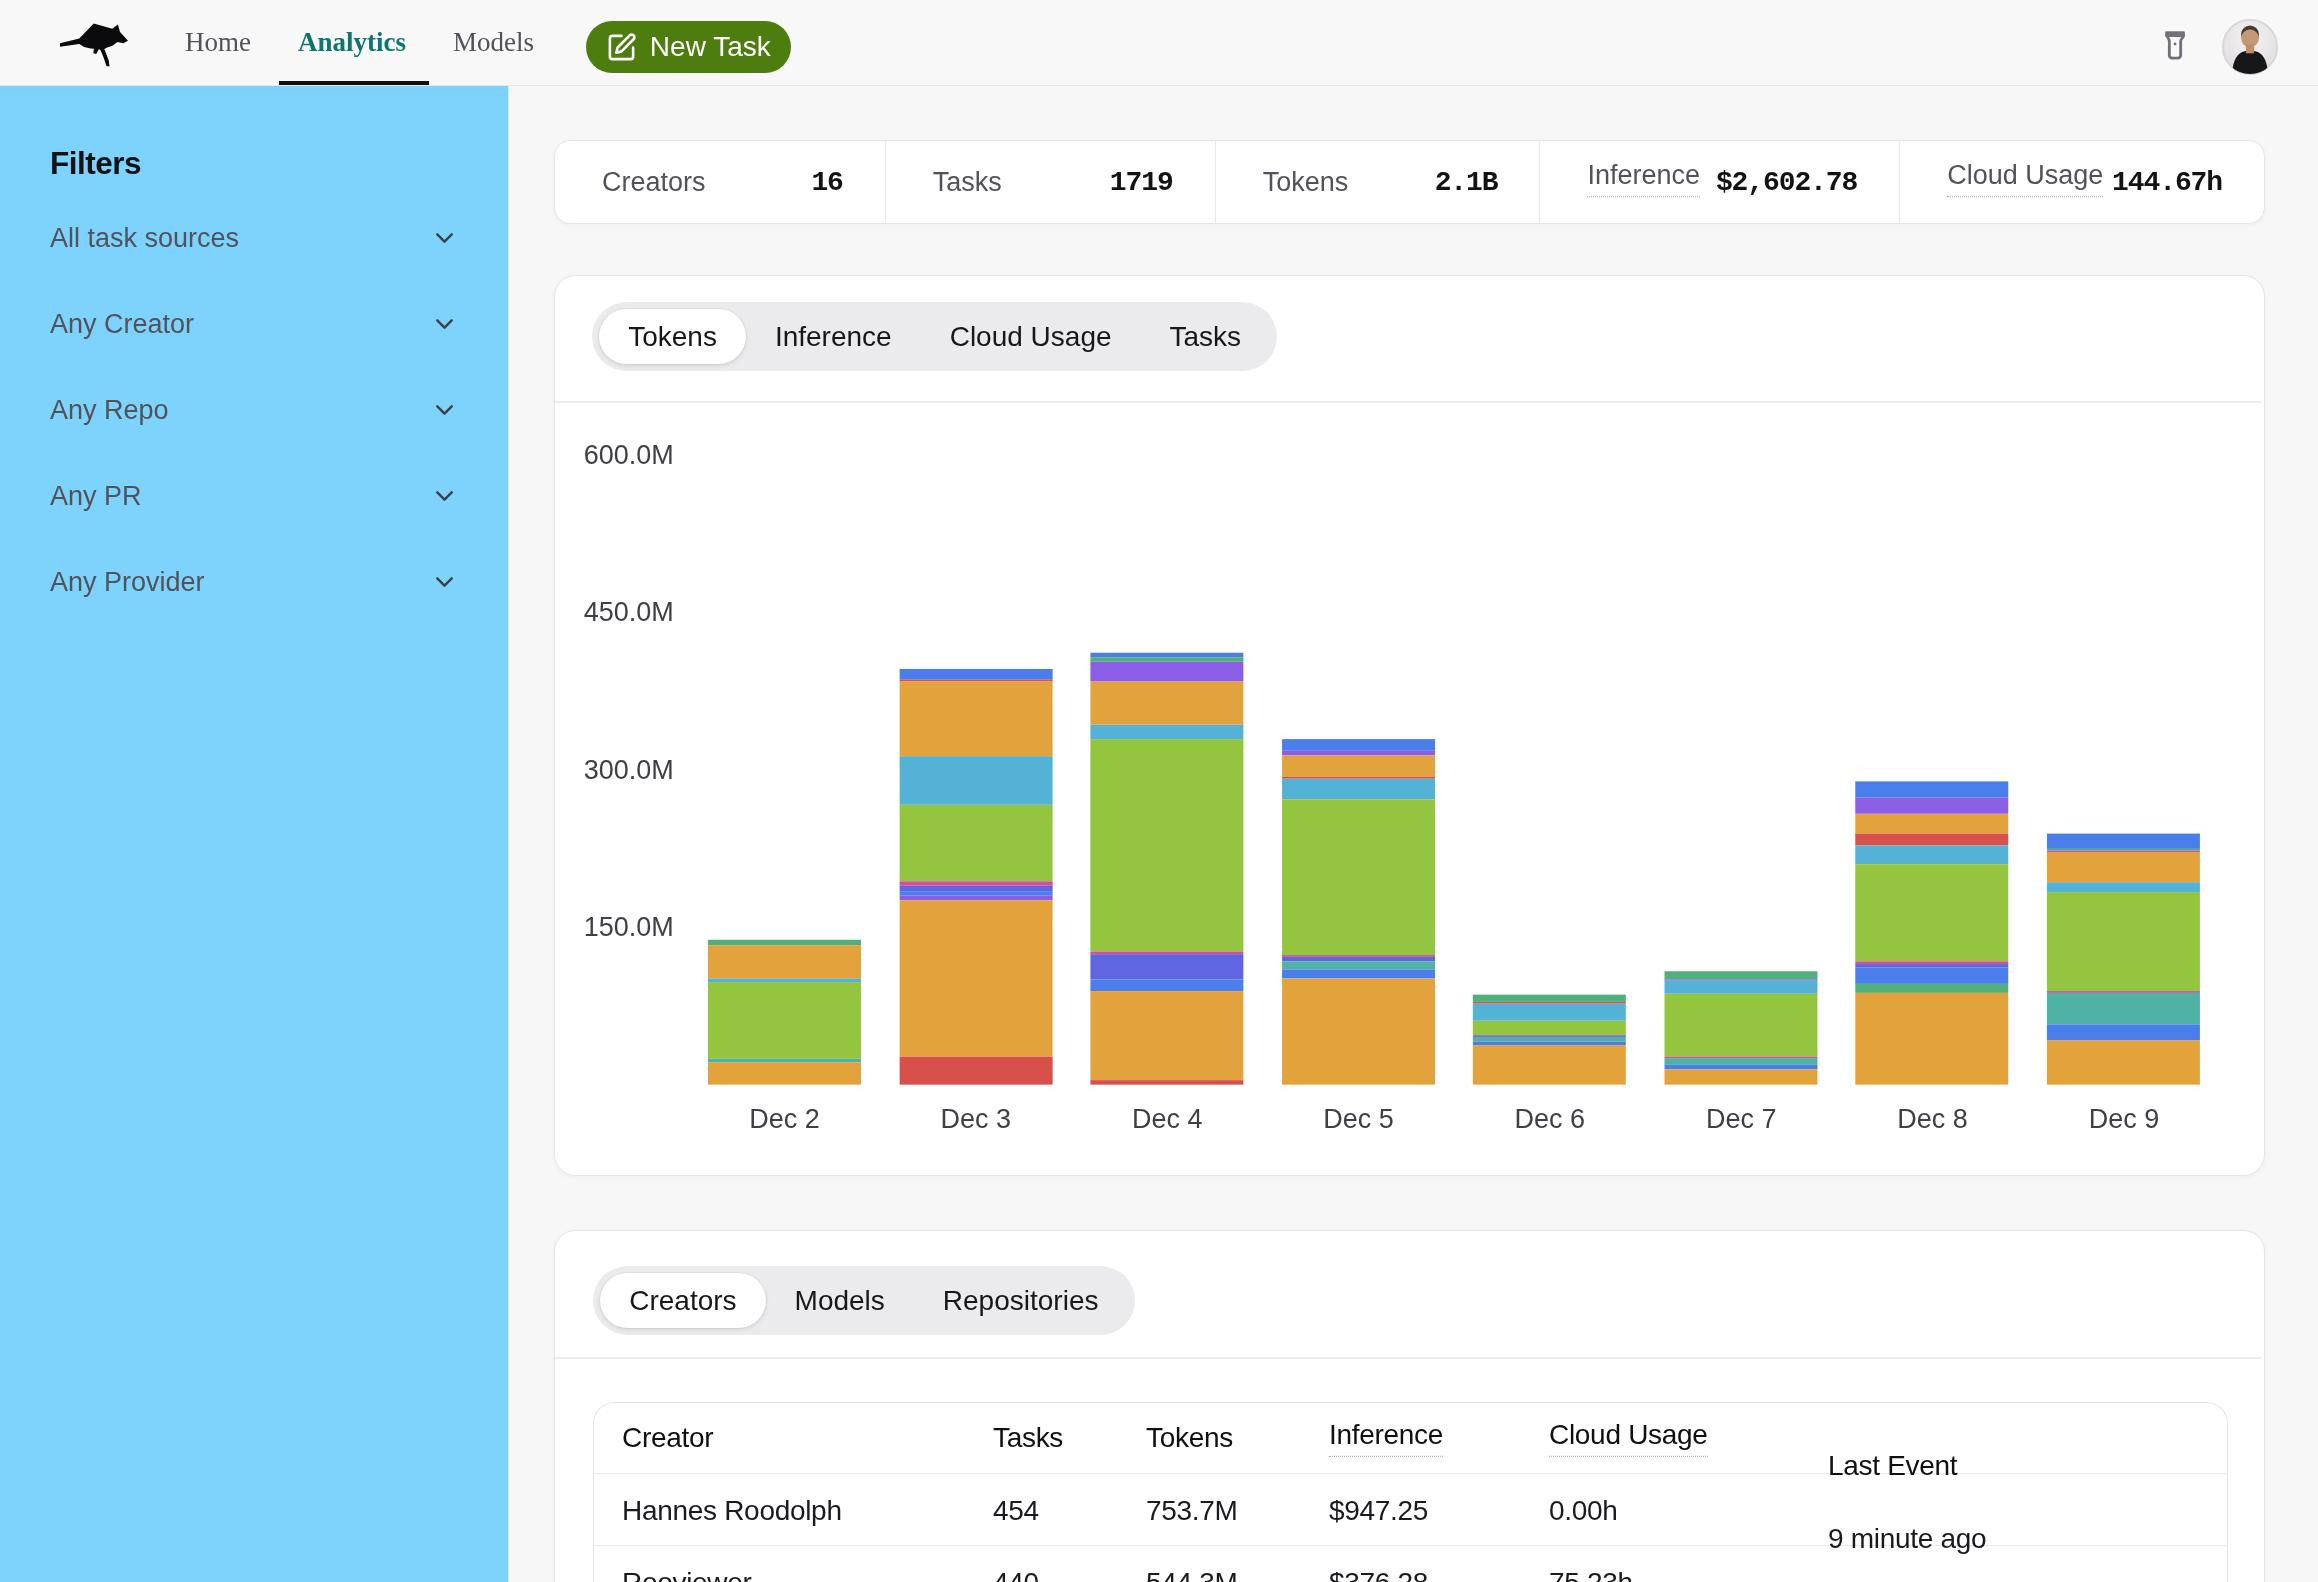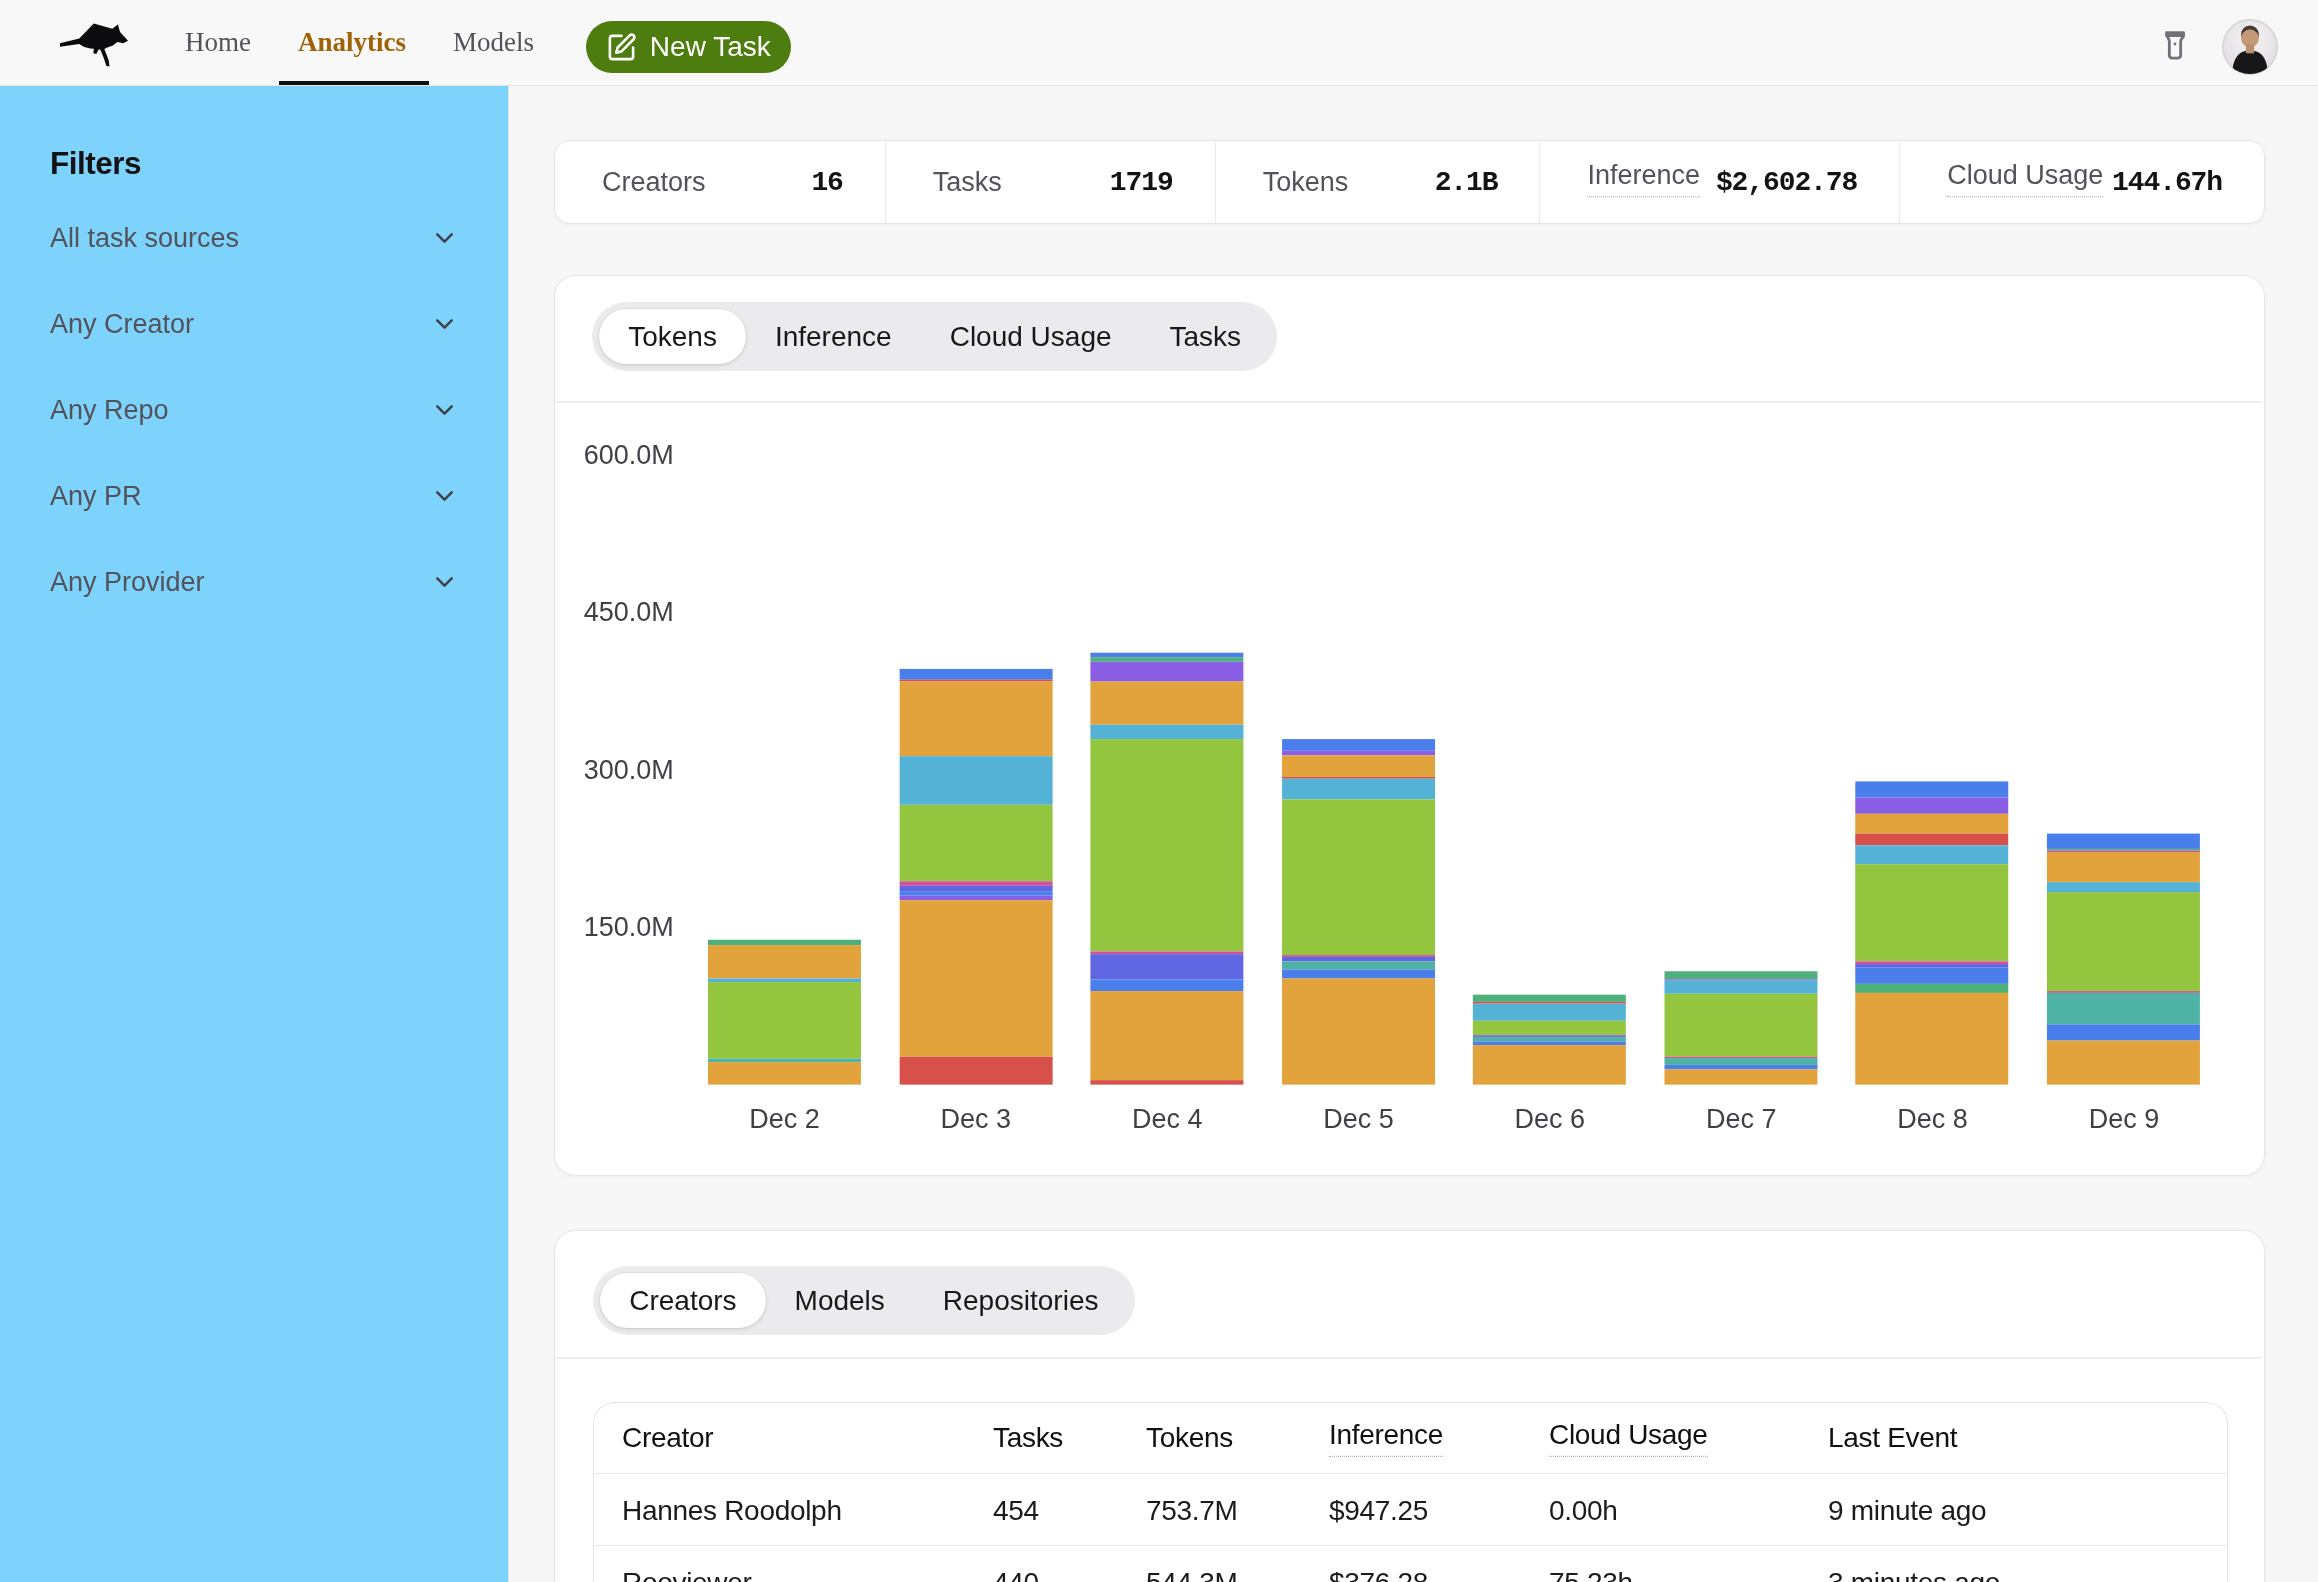--- a/index.html
+++ b/index.html
@@ -1,21 +1,21 @@
 <!DOCTYPE html>
 <html style="font-size:14.4px"><head><meta charset="utf-8">
 <style>
 * { margin:0; padding:0; box-sizing:border-box; }
 html,body { width:2319px; height:1582px; overflow:hidden; background:#f7f7f8;
   font-family:"Liberation Sans",sans-serif; -webkit-font-smoothing:antialiased; }
 .abs { position:absolute; }
 
 #nav { position:absolute; left:0; top:0; width:2319px; height:86px; background:#f8f8f8; border-bottom:1.8px solid #e5e5e6; z-index:5; }
 .navlink { position:absolute; top:0; height:85px; line-height:85px; font-size:27px; color:#52525b; font-weight:500;font-family:Liberation Serif, serif; }
-#nav-analytics { color:#a16207; font-weight:600; }
+#nav-analytics { color:#0f766e; font-weight:600; }
 #nav-underline { position:absolute; left:279px; top:81px; width:150px; height:3.6px; background:#101012; }
 #newtask { position:absolute; left:586px; top:21px; width:205px; height:52px; border-radius:26px; background:#4d7c0f; color:#fff;
   font-size:28px; font-weight:500; display:flex; align-items:center; justify-content:center; gap:12.6px; }
 
 #side { position:absolute; left:0; top:86px; width:509px; height:1496px; background:#7dd3fc; border-right:1.8px solid #e5e5e6; }
 #side h2 { position:absolute; left:50px; top:59px; font-size:31.5px; font-weight:700; color:#131316; letter-spacing:-0.5px; }
 .fitem { position:absolute; left:50px; width:409px; height:54px; font-size:27px; color:#52525b; }
 .fitem span { position:absolute; left:0; top:50%; transform:translateY(-50%); }
 .fitem svg { position:absolute; right:0; top:50%; transform:translateY(-50%); }
 
@@ -30,21 +30,21 @@
 
 .pills { position:absolute; background:#ebebed; border-radius:35px; display:flex; align-items:center; height:69px; padding:0 7.2px; }
 .pill { font-size:28px; color:#18181b; padding:0 29px; height:55px; line-height:55px; border-radius:28px; font-weight:400; }
 .pill.on { background:#fff; box-shadow:0 1.8px 4.5px rgba(0,0,0,.10), 0 0 0 0.9px rgba(0,0,0,.04); }
 .hdiv { position:absolute; height:1.8px; background:#ededef; }
 
 #tbl { position:absolute; left:593px; top:1402px; width:1635px; height:234px; border:1.8px solid #e5e5e6; border-radius:21.6px 21.6px 0 0; border-bottom:none; }
 .trow { position:absolute; left:0; width:100%; height:72px; }
 .trow div { position:absolute; top:50%; transform:translateY(-50%); font-size:28px; color:#1b1b1f; letter-spacing:-0.3px; white-space:nowrap; }
 .thead div { font-weight:400; color:#101013; }
-.c1 { left:28px; } .c2 { left:399px; } .c3 { left:552px; } .c4 { left:735px; } .c5 { left:955px; } .c6 { left:1234px; }
+.c1 { left:28px; } .c2 { left:399px; } .c3 { left:552px; } .c4 { left:735px; } .c5 { left:955px; } .c6 { left:1234px;margin-top:28px; }
 .du { border-bottom:1.8px dotted #a6a6ad; padding-bottom:5.4px; }
 </style></head>
 <body>
 
 <div id="nav">
   <svg class="abs" style="left:60px;top:22.5px" width="69" height="45" viewBox="0 0 77 50">
     <path fill="#0b0b0d" d="M 0,22.6 L 21.5,17.2 L 37.7,0.5 L 58.4,6.4 L 64.6,1.6 L 67.0,9.8 L 75.9,19.6 L 70.5,22.6 L 64.0,21.2 L 59.0,25.0 L 52.0,27.4 L 49.5,29.0 L 54.5,42.0 L 55.2,48.3 L 51.8,47.8 L 48.5,38.0 L 45.5,30.5 L 44.5,29.5 L 43.1,29.5 L 40.5,34.4 L 37.2,33.6 L 37.8,28.6 L 34.0,28.4 L 27.0,26.6 L 21.5,23.2 L 0,26.4 Z"></path>
   </svg>
   <span class="navlink" style="left:185px">Home</span>
   <span class="navlink" id="nav-analytics" style="left:298px">Analytics</span>

